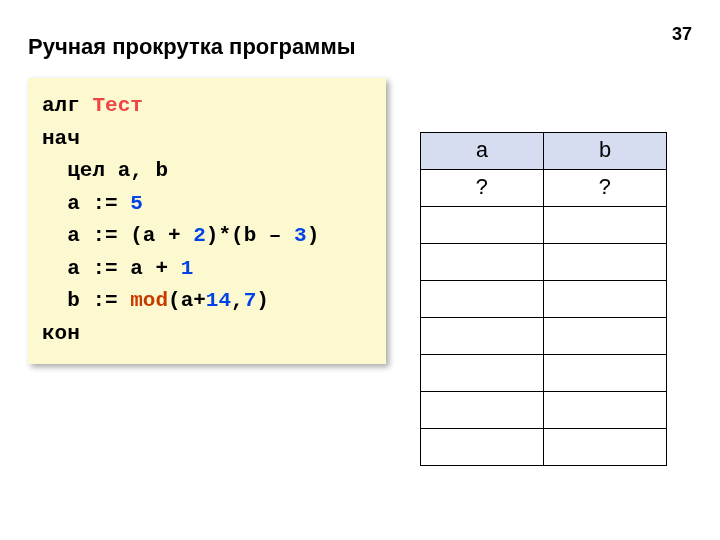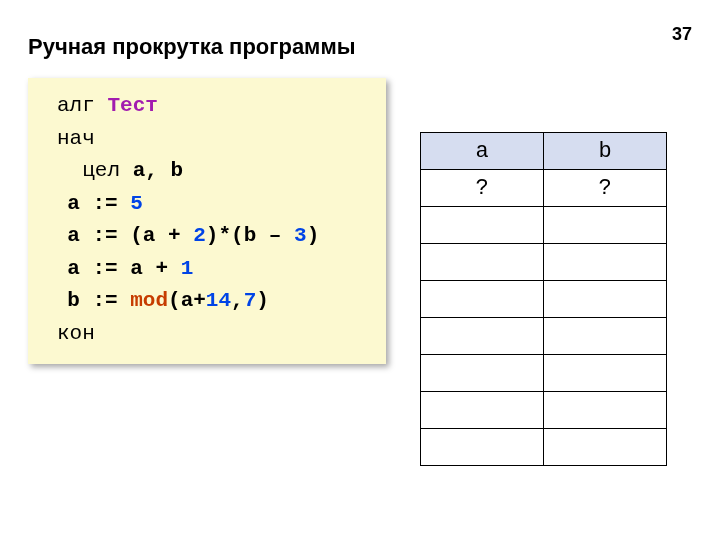--- a/index.html
+++ b/index.html
@@ -37,22 +37,22 @@
     box-shadow: 3px 3px 6px rgba(0,0,0,0.35);
     padding: 12px 14px 14px 14px;
     font-family: "Courier New", Courier, monospace;
     font-size: 21px;
     font-weight: bold;
     line-height: 1.55;
     color: #000;
     box-sizing: border-box;
   }
   .code-line { white-space: pre; }
-  .kw   { color: #000000; font-weight: normal; margin-left: 15px; }
-  .name { color: #a21caf; margin-top: 30px; }
+  .kw   { color: #000000; font-weight: bold; }
+  .name { color: #ef4444; margin-top: 30px; }
   .num  { color: #0044E6; }
   .func { color: #C63C00; }
 
   .trace-table {
     position: absolute;
     top: 132px;
     left: 420px;
     border-collapse: collapse;
   }
   .trace-table th, .trace-table td {

